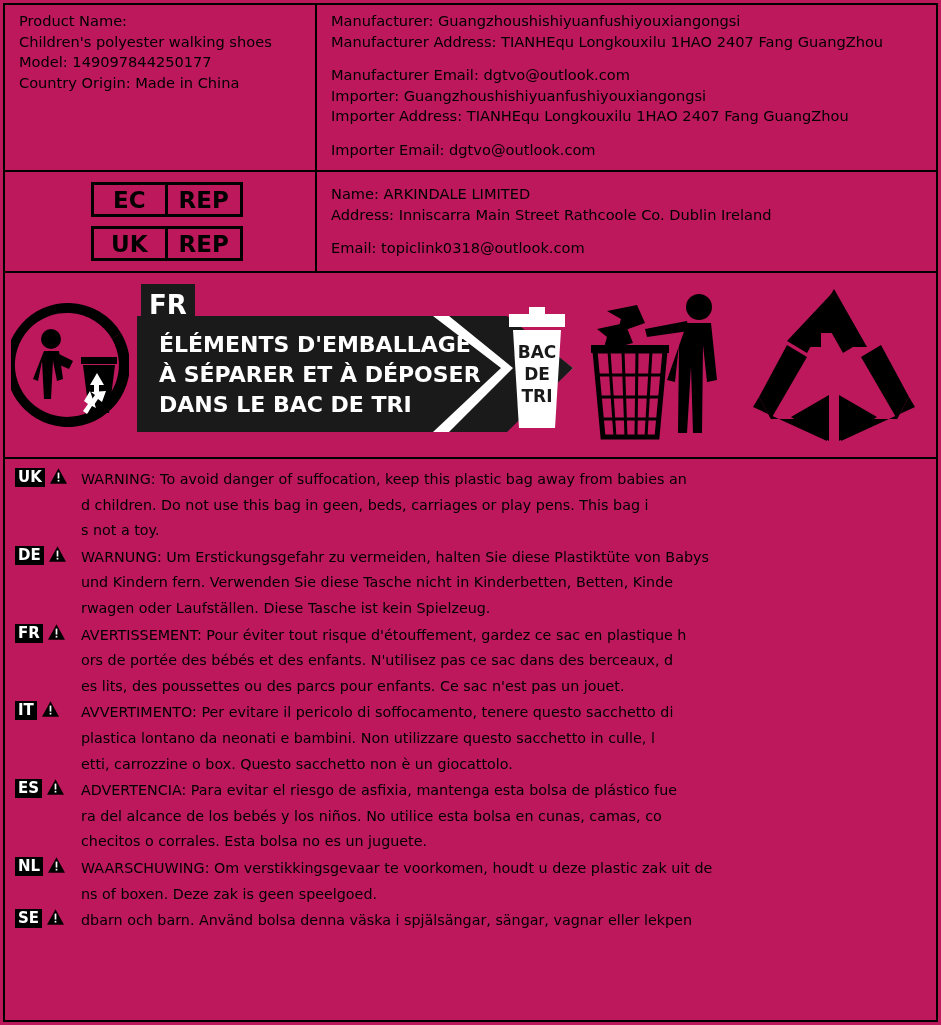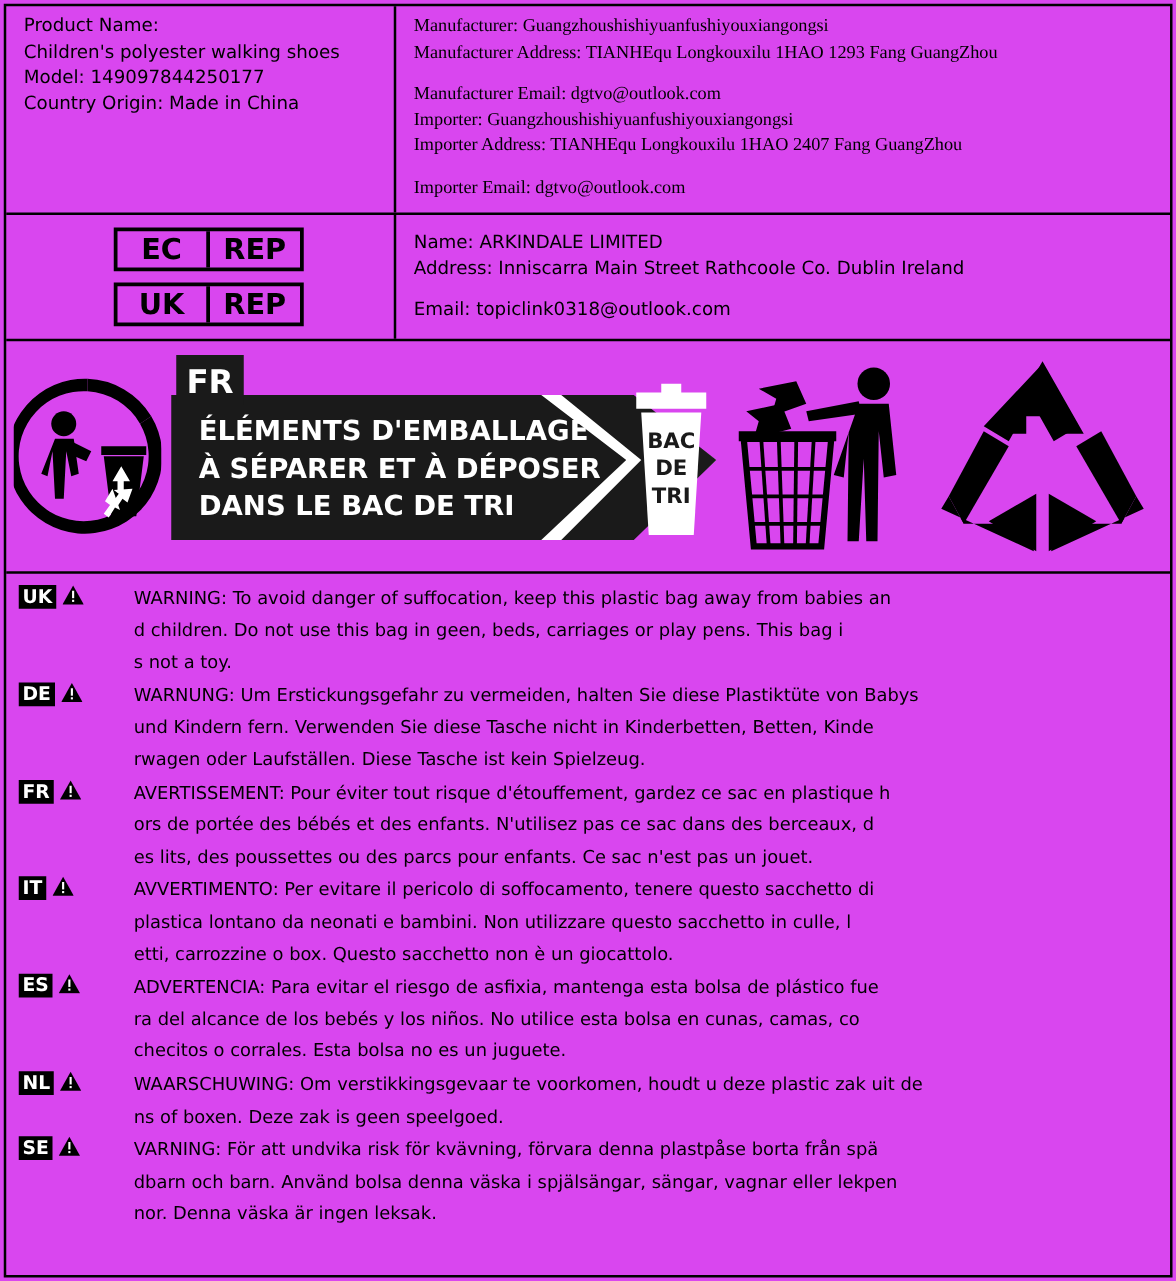--- a/index.html
+++ b/index.html
@@ -9,21 +9,21 @@
   }
   body {
     font-family: "DejaVu Sans", sans-serif;
     color: #000000;
   }
   .page {
     width: 941px;
     height: 1025px;
     box-sizing: border-box;
     position: relative;
-    background: #d946ef;
+    background: #be185d;
     overflow: hidden;
   }
   .sheet {
     position: absolute;
     left: 3px;
     top: 3px;
     width: 935px;
     height: 1019px;
     border: 2px solid #000;
     box-sizing: border-box;
@@ -39,21 +39,20 @@
   .col-left {
     width: 312px;
     box-sizing: border-box;
     padding: 6px 8px 8px 14px;
     border-right: 2px solid #000;
   }
   .col-right {
     flex: 1;
     box-sizing: border-box;
     padding: 6px 8px 10px 14px;
-    font-family: Liberation Serif, serif;
   }
   .line {
     font-size: 14.6px;
     line-height: 20.5px;
     white-space: nowrap;
   }
   .gap {
     height: 13px;
   }
   
@@ -147,39 +146,38 @@
   }
   .warn-text {
     flex: 1;
     font-size: 14.3px;
     line-height: 25.6px;
     text-align: left;
   }
   .warn-text span {
     display: block;
     white-space: nowrap;
-    margin-left: 26px;
   }
 </style>
 </head>
 <body>
 
 <div class="page">
   <div class="sheet">
 
     <div class="sec-product">
       <div class="col-left">
         <div class="line">Product Name:</div>
         <div class="line">Children's polyester walking shoes</div>
         <div class="line">Model: 149097844250177</div>
         <div class="line">Country Origin: Made in China</div>
       </div>
       <div class="col-right">
         <div class="line">Manufacturer: Guangzhoushishiyuanfushiyouxiangongsi</div>
-        <div class="line">Manufacturer Address: TIANHEqu Longkouxilu 1HAO 1293 Fang GuangZhou</div>
+        <div class="line">Manufacturer Address: TIANHEqu Longkouxilu 1HAO 2407 Fang GuangZhou</div>
         <div class="gap"></div>
         <div class="line">Manufacturer Email: dgtvo@outlook.com</div>
         <div class="line">Importer: Guangzhoushishiyuanfushiyouxiangongsi</div>
         <div class="line">Importer Address: TIANHEqu Longkouxilu 1HAO 2407 Fang GuangZhou</div>
         <div class="gap"></div>
         <div class="line">Importer Email: dgtvo@outlook.com</div>
       </div>
     </div>
 
     <div class="sec-rep">
@@ -392,21 +390,19 @@
       <div class="warn-row">
         <div class="warn-flag">
           <span class="flag-code">SE</span>
           <svg width="17" height="16" viewBox="0 0 20 18">
               <path d="M10 0 L20 18 L0 18 Z" fill="#000"></path>
               <rect x="9" y="5" width="2" height="7" fill="#fff"></rect>
               <rect x="9" y="13.5" width="2" height="2" fill="#fff"></rect>
             </svg>
         </div>
         <div class="warn-text">
-          <span>VARNING: För att undvika risk för kvävning, förvara denna plastpåse borta från spä</span>
           <span>dbarn och barn. Använd bolsa denna väska i spjälsängar, sängar, vagnar eller lekpen</span>
-          <span>nor. Denna väska är ingen leksak.</span>
         </div>
       </div>
 
     </div>
   </div>
 </div>
 
 </body></html>

